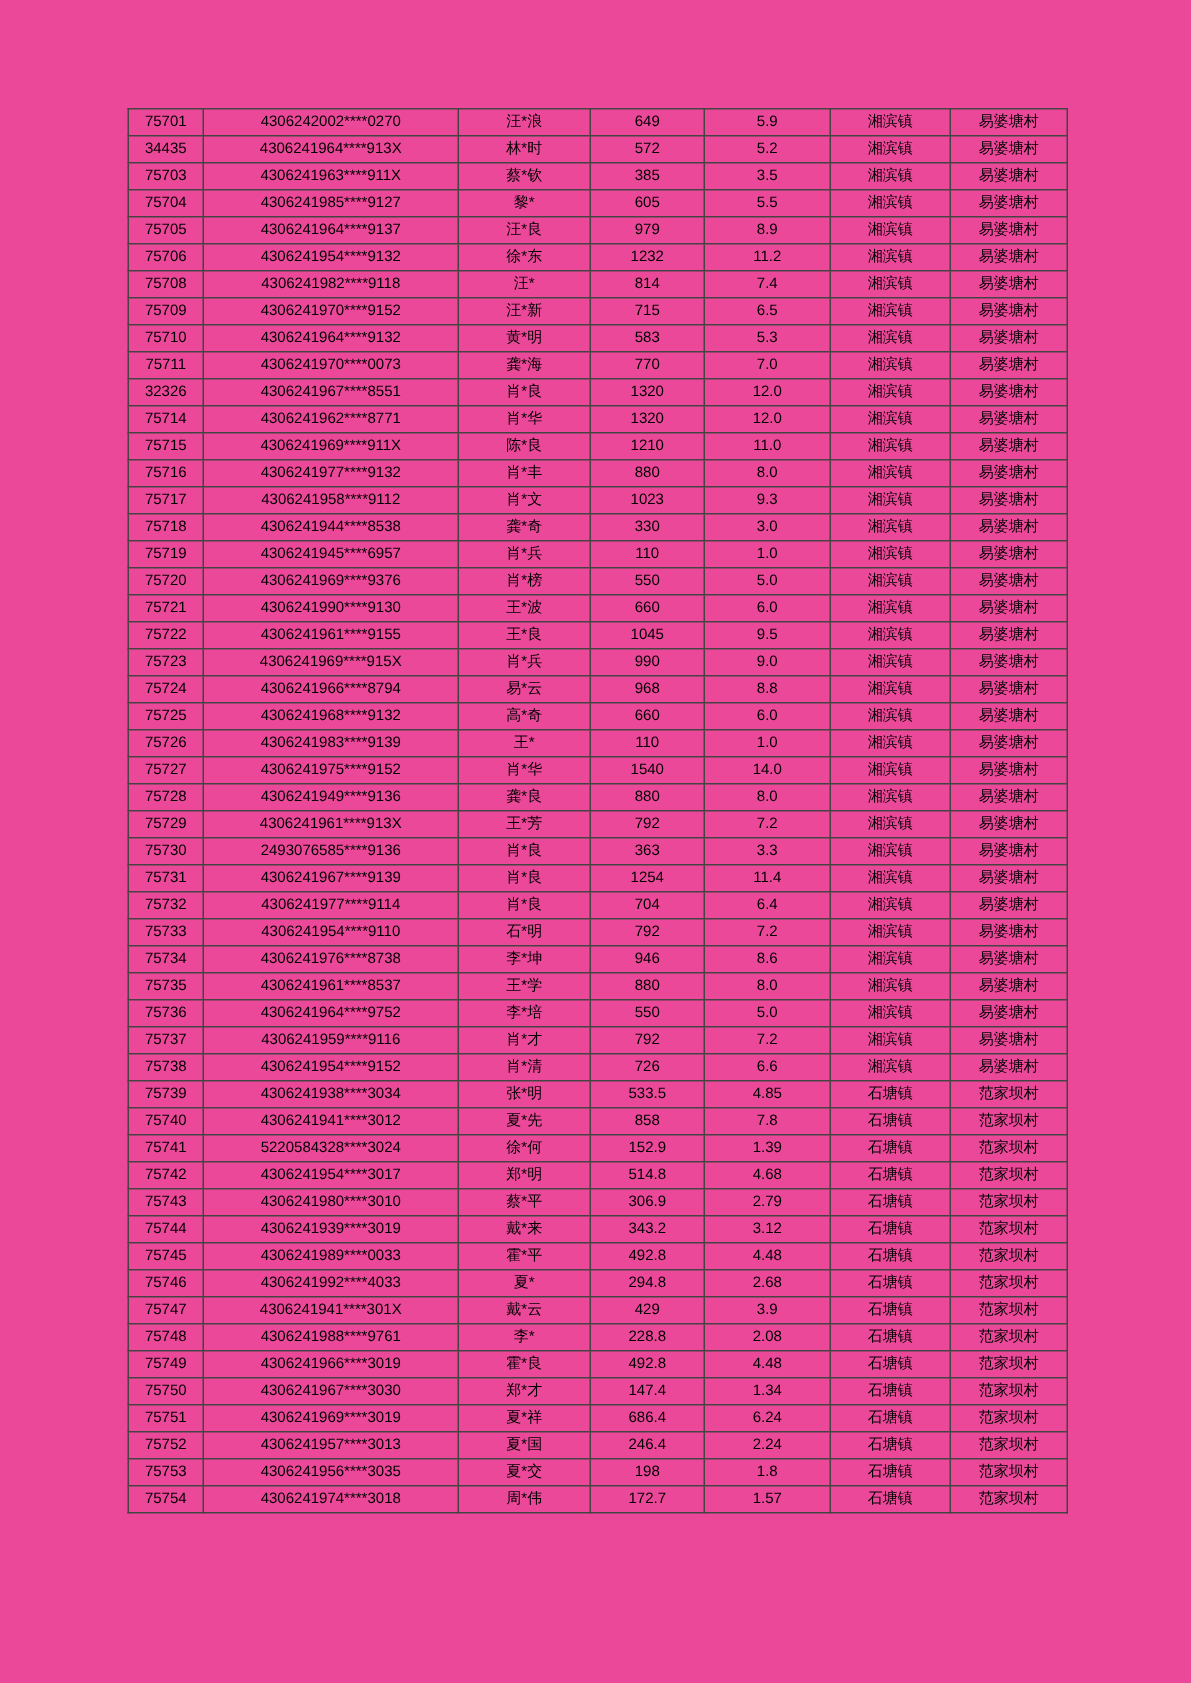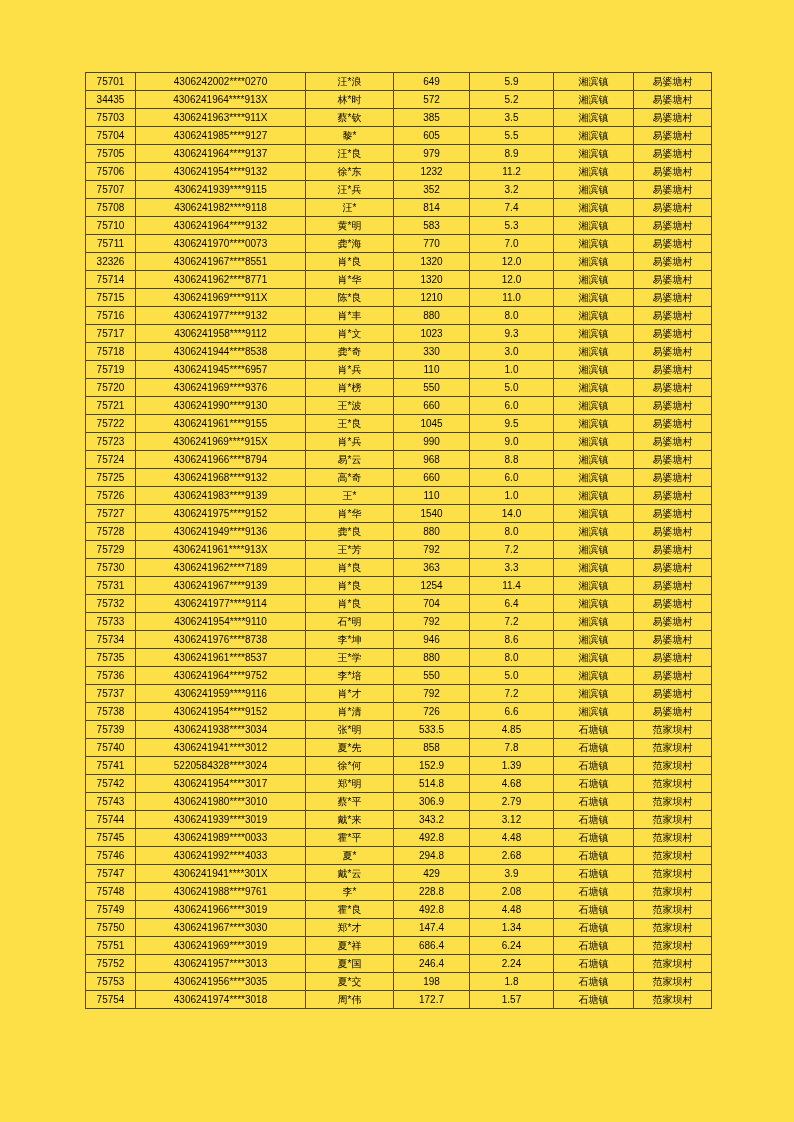--- a/index.html
+++ b/index.html
@@ -4,21 +4,21 @@
 <style>
   html, body {
     margin: 0;
     padding: 0;
     background: #ffffff;
   }
   .page {
     position: relative;
     width: 794px;
     height: 1122px;
-    background: #fde047;
+    background: #ec4899;
     overflow: hidden;
     font-family: "Liberation Sans", "DejaVu Sans", sans-serif;
     color: #000000;
   }
   table.data-table {
     position: absolute;
     left: 85px;
     top: 72px;
     width: 626px;
     border-collapse: collapse;
@@ -107,38 +107,38 @@
         <tr>
           <td>75706</td>
           <td>4306241954****9132</td>
           <td>徐*东</td>
           <td>1232</td>
           <td>11.2</td>
           <td>湘滨镇</td>
           <td>易婆塘村</td>
         </tr>
         <tr>
-          <td>75707</td>
-          <td>4306241939****9115</td>
-          <td>汪*兵</td>
-          <td>352</td>
-          <td>3.2</td>
-          <td>湘滨镇</td>
-          <td>易婆塘村</td>
-        </tr>
-        <tr>
           <td>75708</td>
           <td>4306241982****9118</td>
           <td>汪*</td>
           <td>814</td>
           <td>7.4</td>
           <td>湘滨镇</td>
           <td>易婆塘村</td>
         </tr>
         <tr>
+          <td>75709</td>
+          <td>4306241970****9152</td>
+          <td>汪*新</td>
+          <td>715</td>
+          <td>6.5</td>
+          <td>湘滨镇</td>
+          <td>易婆塘村</td>
+        </tr>
+        <tr>
           <td>75710</td>
           <td>4306241964****9132</td>
           <td>黄*明</td>
           <td>583</td>
           <td>5.3</td>
           <td>湘滨镇</td>
           <td>易婆塘村</td>
         </tr>
         <tr>
           <td>75711</td>
@@ -297,21 +297,21 @@
           <td>75729</td>
           <td>4306241961****913X</td>
           <td>王*芳</td>
           <td>792</td>
           <td>7.2</td>
           <td>湘滨镇</td>
           <td>易婆塘村</td>
         </tr>
         <tr>
           <td>75730</td>
-          <td>4306241962****7189</td>
+          <td>2493076585****9136</td>
           <td>肖*良</td>
           <td>363</td>
           <td>3.3</td>
           <td>湘滨镇</td>
           <td>易婆塘村</td>
         </tr>
         <tr>
           <td>75731</td>
           <td>4306241967****9139</td>
           <td>肖*良</td>

